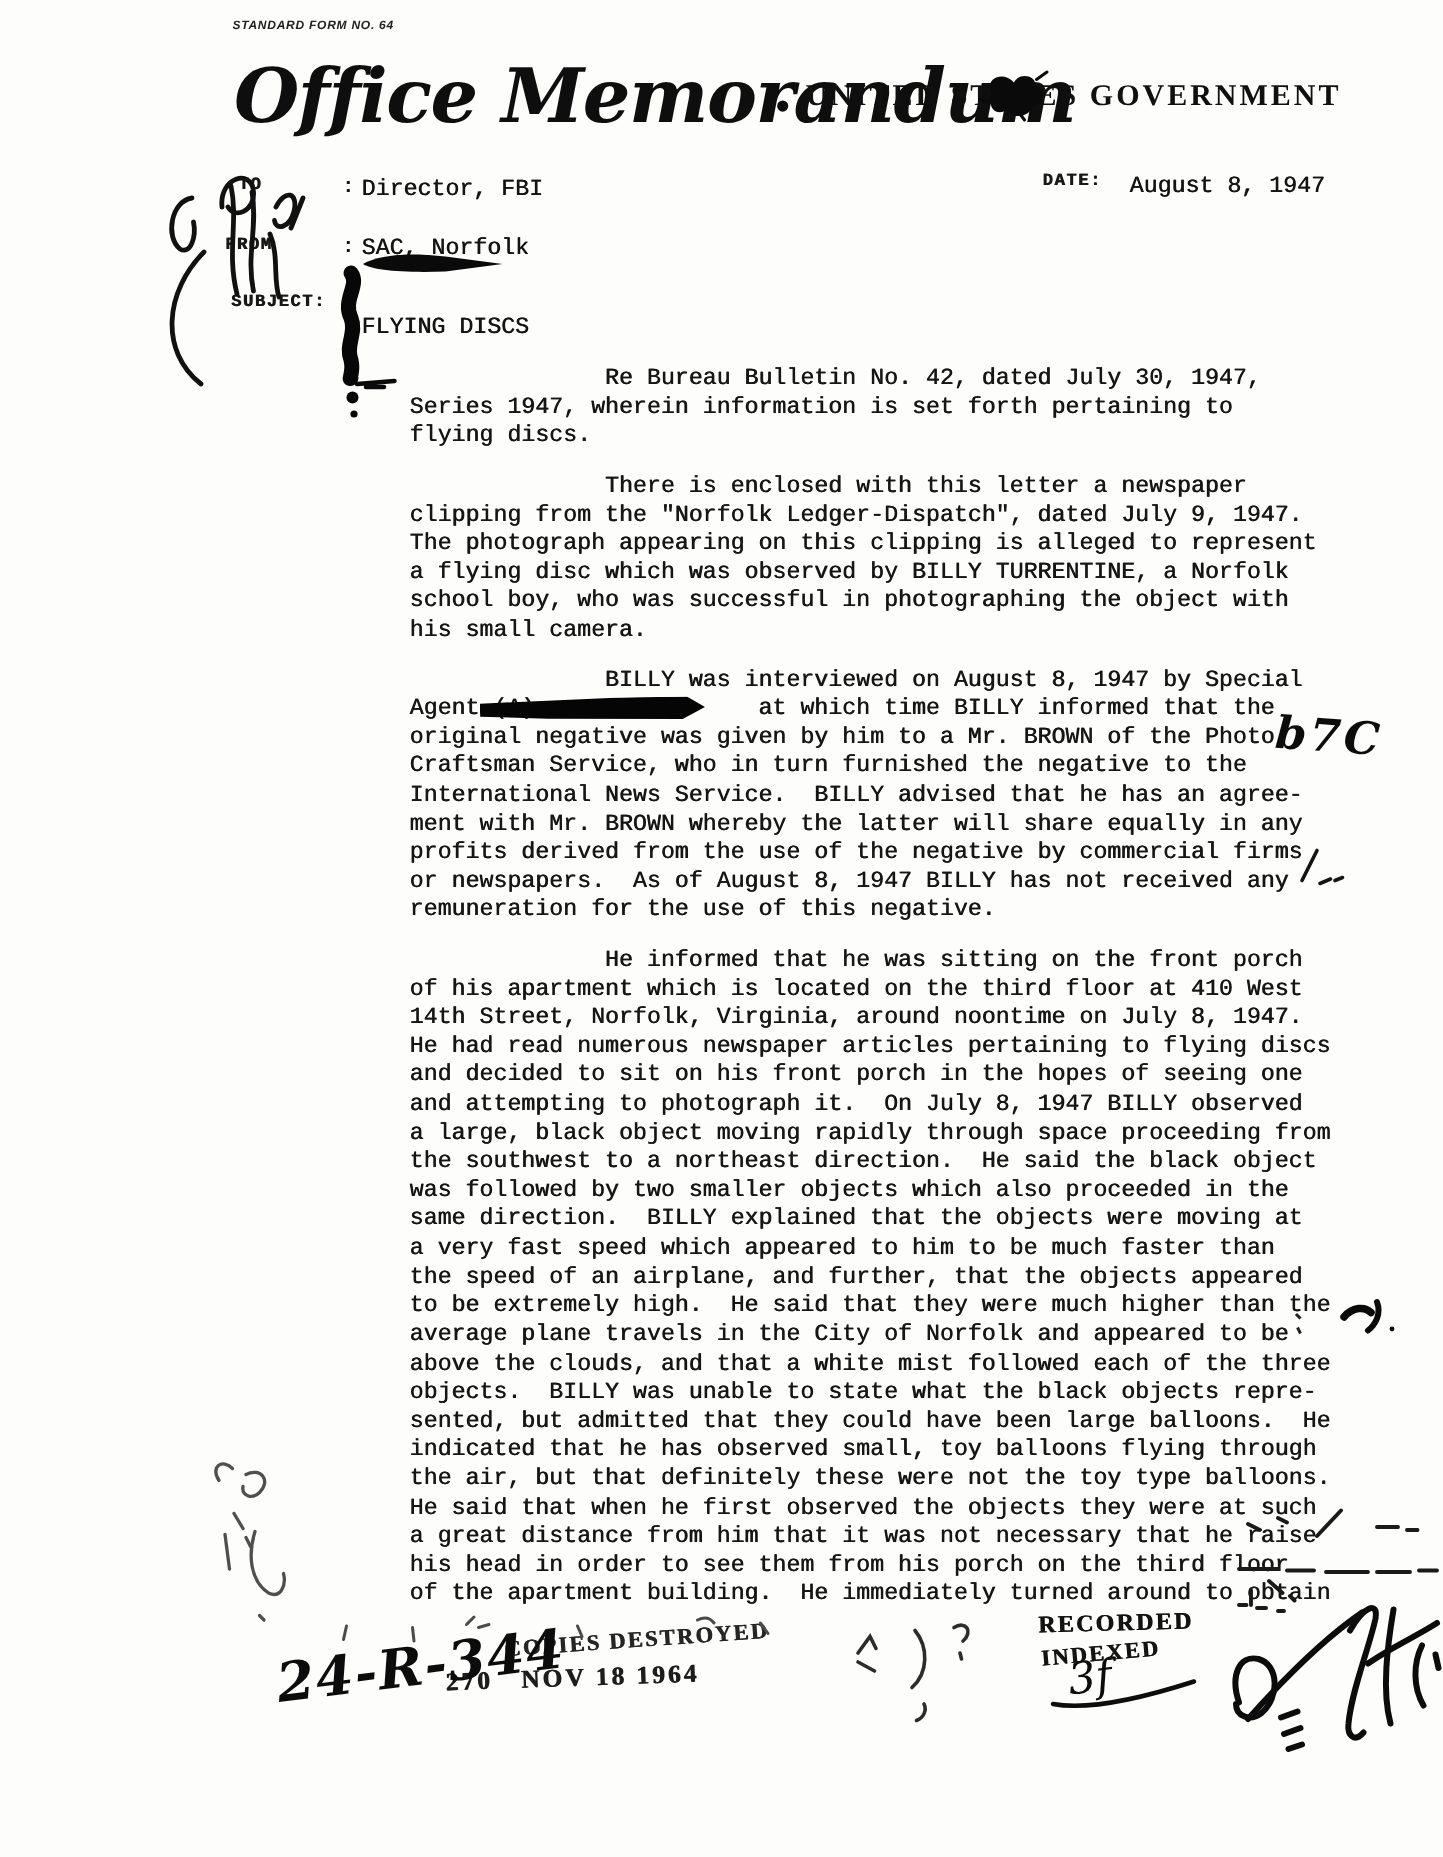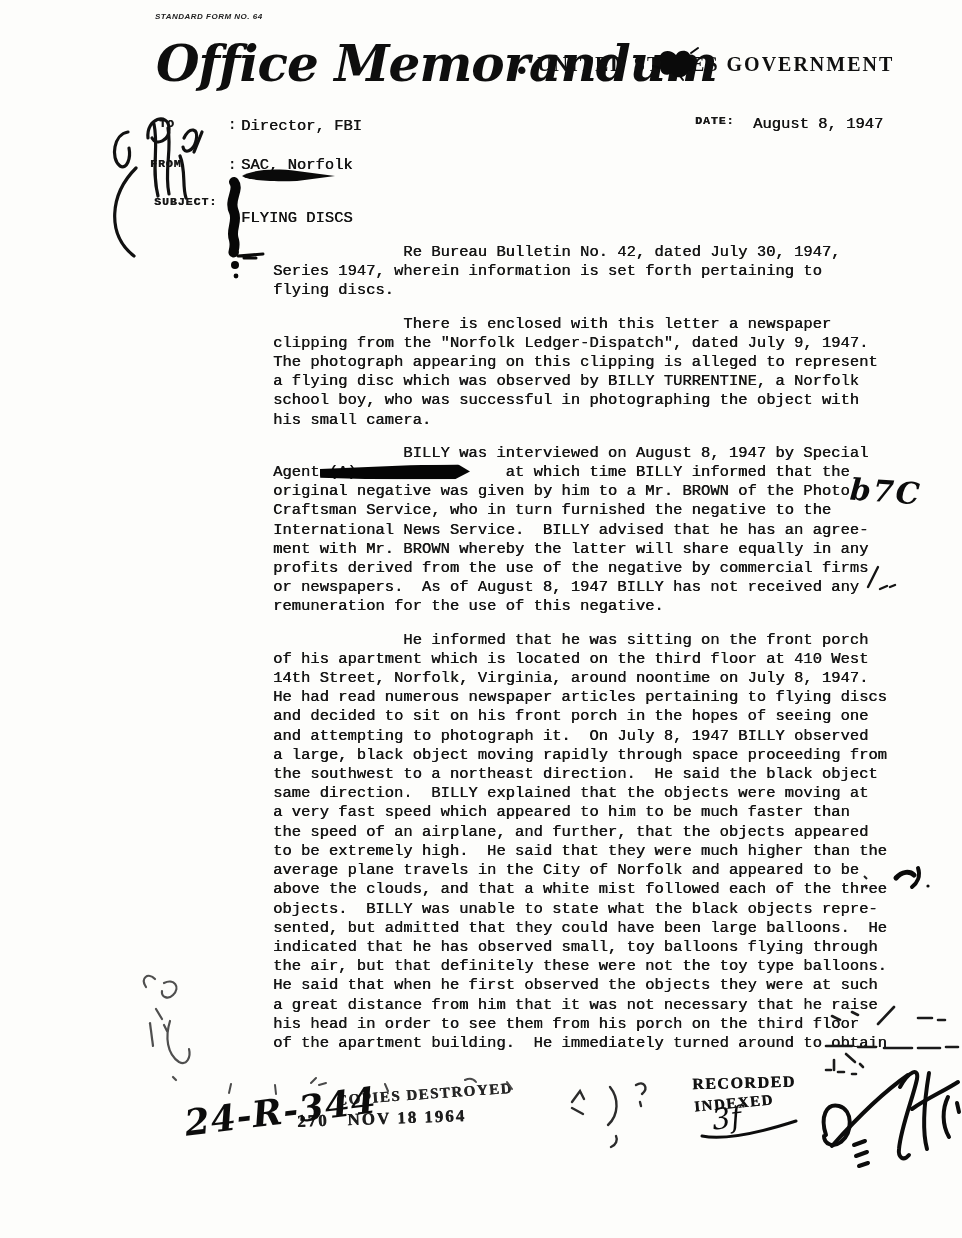--- a/index.html
+++ b/index.html
@@ -141,20 +141,21 @@
       </div>
       <div class="para">
         <div class="body-line">              He informed that he was sitting on the front porch</div>
         <div class="body-line">of his apartment which is located on the third floor at 410 West</div>
         <div class="body-line">14th Street, Norfolk, Virginia, around noontime on July 8, 1947.</div>
         <div class="body-line">He had read numerous newspaper articles pertaining to flying discs</div>
         <div class="body-line">and decided to sit on his front porch in the hopes of seeing one</div>
         <div class="body-line">and attempting to photograph it.  On July 8, 1947 BILLY observed</div>
         <div class="body-line">a large, black object moving rapidly through space proceeding from</div>
         <div class="body-line">the southwest to a northeast direction.  He said the black object</div>
+        <div class="body-line">was followed by two smaller objects which also proceeded in the</div>
         <div class="body-line">same direction.  BILLY explained that the objects were moving at</div>
         <div class="body-line">a very fast speed which appeared to him to be much faster than</div>
         <div class="body-line">the speed of an airplane, and further, that the objects appeared</div>
         <div class="body-line">to be extremely high.  He said that they were much higher than the</div>
         <div class="body-line">average plane travels in the City of Norfolk and appeared to be</div>
         <div class="body-line">above the clouds, and that a white mist followed each of the three</div>
         <div class="body-line">objects.  BILLY was unable to state what the black objects repre-</div>
         <div class="body-line">sented, but admitted that they could have been large balloons.  He</div>
         <div class="body-line">indicated that he has observed small, toy balloons flying through</div>
         <div class="body-line">the air, but that definitely these were not the toy type balloons.</div>

